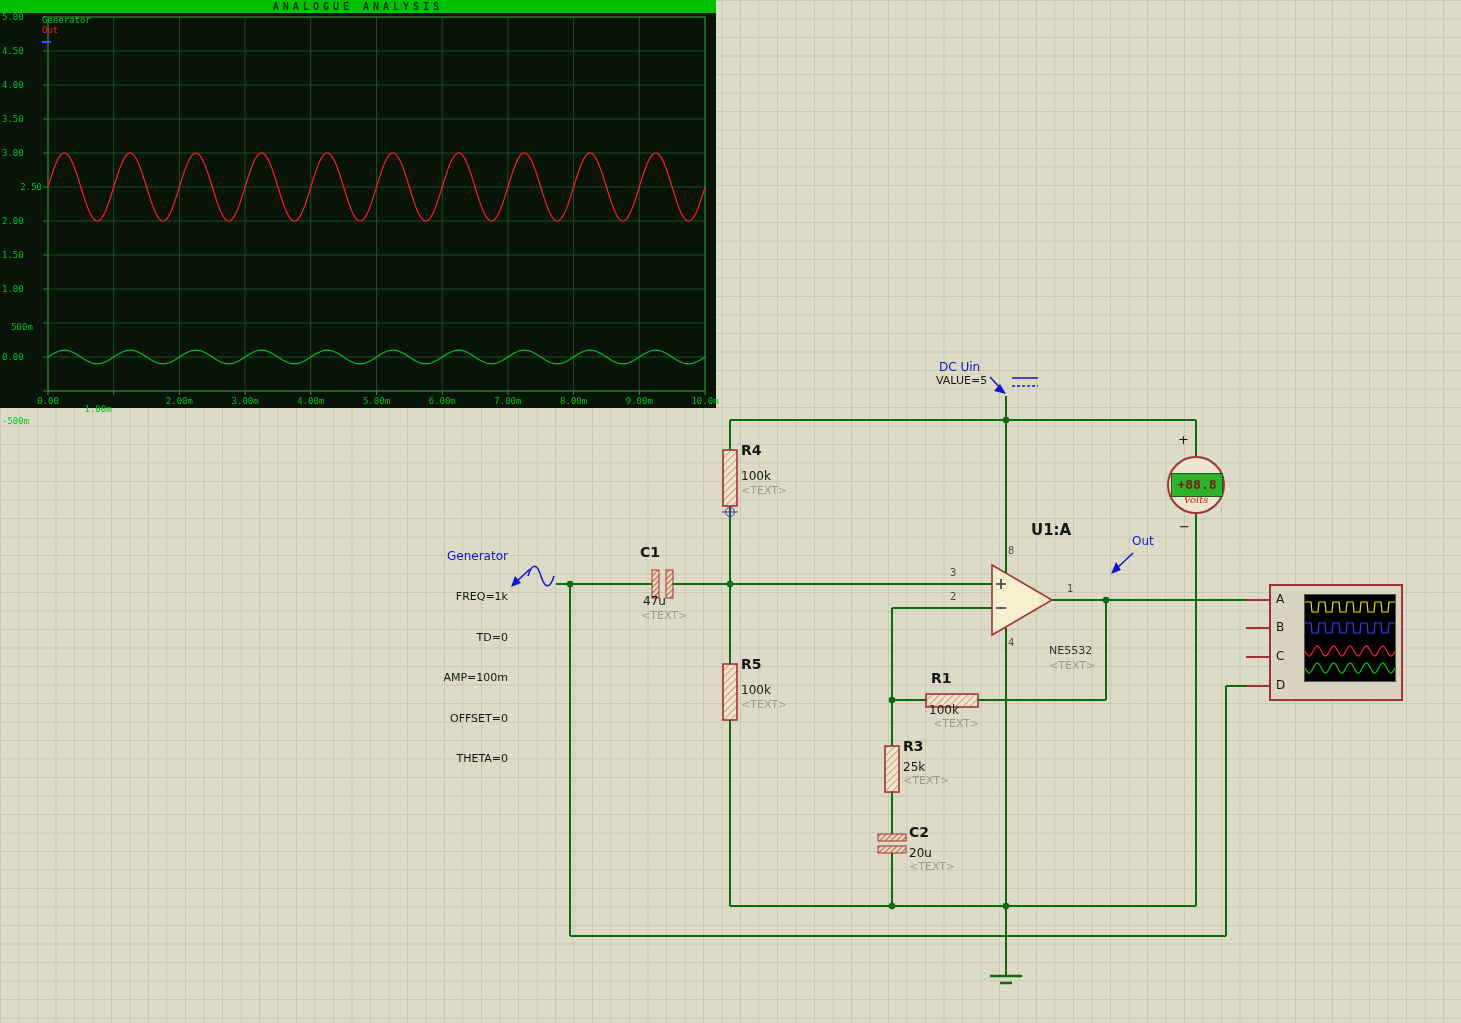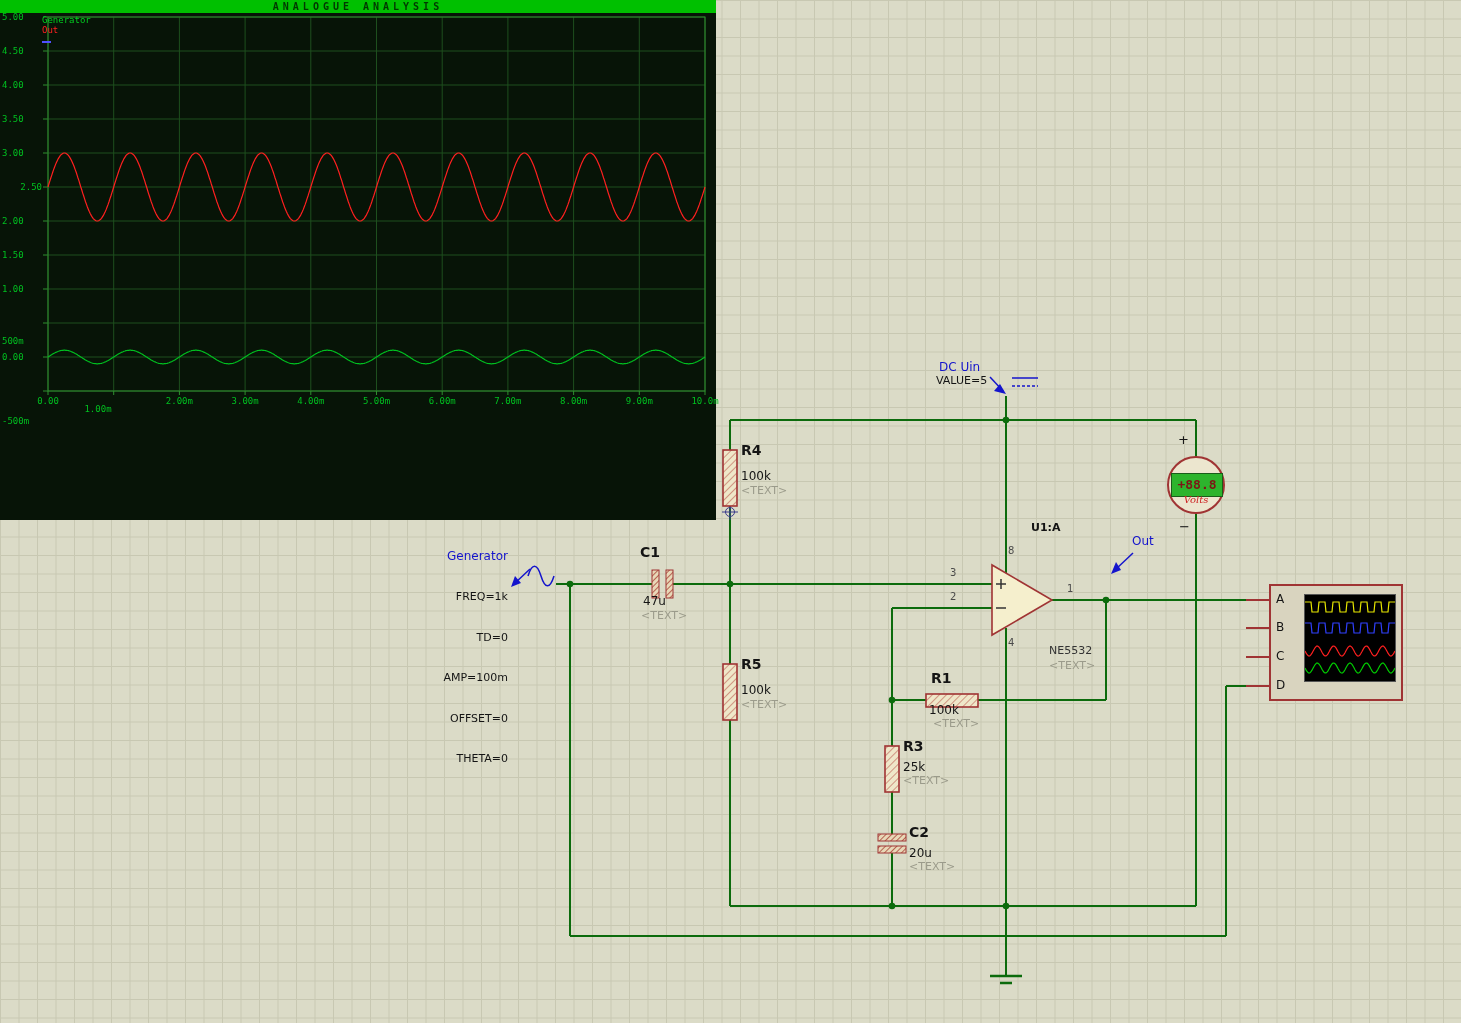--- a/index.html
+++ b/index.html
@@ -3,21 +3,21 @@
 <meta charset="utf-8">
 <style>
   html,body{margin:0;padding:0;background:#888;}
   #root{position:relative;width:1461px;height:1023px;overflow:hidden;
     background-color:#dbdbc7;
     background-image:linear-gradient(#c8c8b2 1px,transparent 1px),
                      linear-gradient(90deg,#c8c8b2 1px,transparent 1px);
     background-size:18.5px 18.5px;
     font-family:"DejaVu Sans",sans-serif;}
   
-  #graph-window{position:absolute;left:0;top:0;width:716px;height:520px;background:#071407;}
+  #graph-window{position:absolute;left:0;top:0;width:716px;height:408px;background:#071407;}
   #graph-titlebar{position:absolute;left:0;top:0;width:716px;height:13px;background:#00c000;
     font:bold 10px "DejaVu Sans Mono",monospace;color:#003800;letter-spacing:4px;
     text-align:center;line-height:13px;}
   #graph-plot{position:absolute;left:0;top:13px;width:716px;height:395px;}
   #graph-svg{position:absolute;left:0;top:0;}
   .ytick{position:absolute;left:2px;width:40px;font:9px "DejaVu Sans Mono",monospace;color:#00c020;}
   #x-ticks{position:absolute;left:0;top:383px;width:716px;height:12px;}
   .xtick{position:absolute;top:0;width:44px;text-align:center;font:9px "DejaVu Sans Mono",monospace;color:#00c020;}
   #graph-legend{position:absolute;left:42px;top:2px;font:9px "DejaVu Sans Mono",monospace;line-height:10px;}
   
@@ -96,21 +96,21 @@
       <div id="y-ticks">
           <div class="ytick" style="top: -1px;">5.00</div>
           <div class="ytick" style="top: 33px;">4.50</div>
           <div class="ytick" style="top: 67px;">4.00</div>
           <div class="ytick" style="top: 101px;">3.50</div>
           <div class="ytick" style="top: 135px;">3.00</div>
           <div class="ytick" style="top: 169px; text-align: right;">2.50</div>
           <div class="ytick" style="top: 203px;">2.00</div>
           <div class="ytick" style="top: 237px;">1.50</div>
           <div class="ytick" style="top: 271px;">1.00</div>
-          <div class="ytick" style="top: 323px;">500m</div>
+          <div class="ytick" style="top: 309px; text-align: center;">500m</div>
           <div class="ytick" style="top: 339px;">0.00</div>
           <div class="ytick" style="top: 373px; margin-top: 30px;">-500m</div>
         </div>
       <div id="x-ticks">
           <div class="xtick" style="left: 26px;">0.00</div>
           <div class="xtick" style="left: 76px; margin-top: 8px;">1.00m</div>
           <div class="xtick" style="left: 157.4px;">2.00m</div>
           <div class="xtick" style="left: 223.1px;">3.00m</div>
           <div class="xtick" style="left: 288.8px;">4.00m</div>
           <div class="xtick" style="left: 354.5px;">5.00m</div>
@@ -292,21 +292,21 @@
   <div class="lbl grey" style="left:933px;top:717px">&lt;TEXT&gt;</div>
 
   <div class="lbl ref" style="left:903px;top:738px">R3</div>
   <div class="lbl" style="left:903px;top:760px">25k</div>
   <div class="lbl grey" style="left:903px;top:774px">&lt;TEXT&gt;</div>
 
   <div class="lbl ref" style="left:909px;top:824px">C2</div>
   <div class="lbl" style="left:909px;top:846px">20u</div>
   <div class="lbl grey" style="left:909px;top:860px">&lt;TEXT&gt;</div>
 
-  <div class="lbl ref" style="left:1031px;top:521px;font-size:11px">U1:A</div>
+  <div class="lbl ref" style="left:1031px;top:521px;font-size:15px">U1:A</div>
   <div class="lbl small" style="left:1049px;top:644px;color:#333">NE5532</div>
   <div class="lbl grey" style="left:1049px;top:659px">&lt;TEXT&gt;</div>
 
   <div class="lbl pin" style="left:950px;top:567px">3</div>
   <div class="lbl pin" style="left:950px;top:591px">2</div>
   <div class="lbl pin" style="left:1067px;top:583px">1</div>
   <div class="lbl pin" style="left:1008px;top:545px">8</div>
   <div class="lbl pin" style="left:1008px;top:637px">4</div>
 
   <div class="lbl blue" style="left:1132px;top:534px">Out</div>

